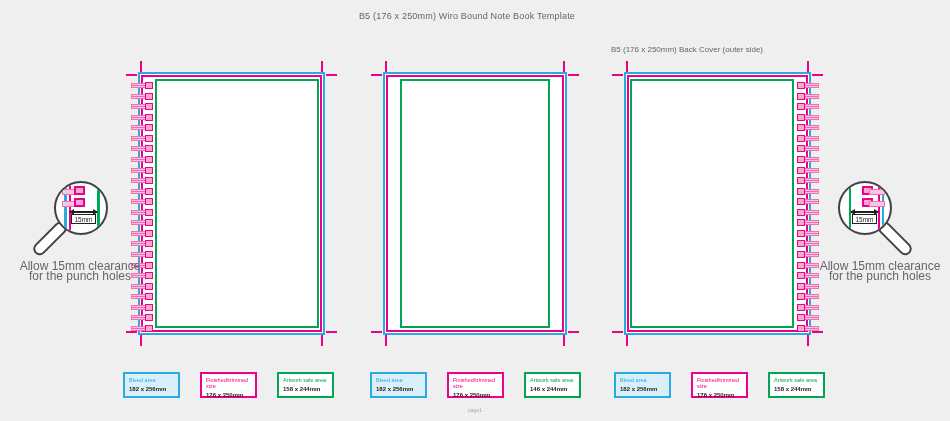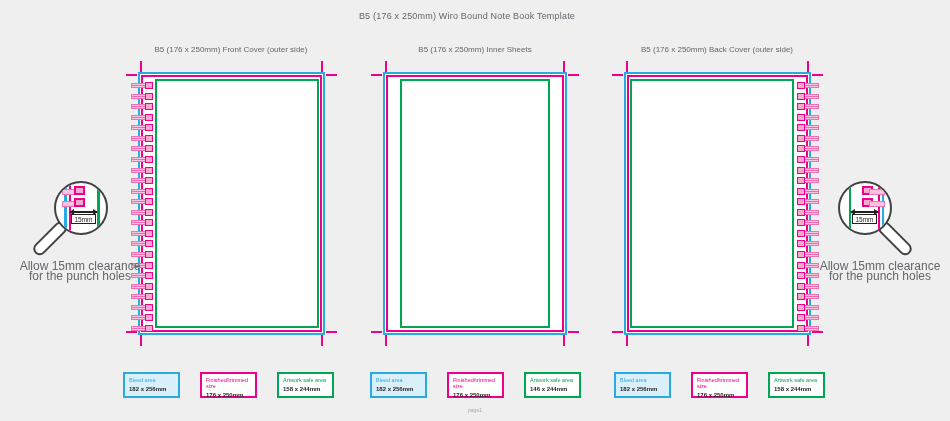--- a/index.html
+++ b/index.html
@@ -76,21 +76,20 @@
   .footer{position:absolute;top:407px;left:0;width:950px;text-align:center;
     font-size:5px;color:#A7A9AC;}
 </style>
 </head>
 <body>
 
 <div id="stage">
 
   <div class="page-title">B5 (176 x 250mm) Wiro Bound Note Book Template</div>
 
-  <div class="panel-title" style="left:131px;">B5 (176 x 250mm) Front Cover (outer side)</div>
   <div class="bleed-rect" style="left:138px;top:72px;width:187px;height:263px;"></div>
   <div class="safe-rect" style="left:155px;top:79px;width:164px;height:249px;"></div>
   <div class="trim-rect" style="left:141px;top:75px;width:181px;height:257px;"></div>
   <div class="punch-strip left" id="punch-left" style="left:131px;top:82px;">
       <div class="punch-unit">
         <div class="wire">
           <div class="stripe"></div>
         </div>
         <div class="hole"></div>
       </div>
@@ -227,26 +226,25 @@
         <div class="hole"></div>
       </div>
       <div class="punch-unit">
         <div class="wire">
           <div class="stripe"></div>
         </div>
         <div class="hole"></div>
       </div>
     </div>
 
-  <div class="panel-title" style="left:375px;">B5 (176 x 250mm) Inner Sheets</div>
   <div class="bleed-rect" style="left:383px;top:72px;width:184px;height:263px;"></div>
   <div class="safe-rect" style="left:400px;top:79px;width:150px;height:249px;"></div>
   <div class="trim-rect" style="left:386px;top:75px;width:178px;height:257px;"></div>
 
-  <div class="panel-title" style="left:617px;">B5 (176 x 250mm) Back Cover (outer side)</div>
+  <div class="panel-title" style="left:587px;">B5 (176 x 250mm) Back Cover (outer side)</div>
   <div class="bleed-rect" style="left:624px;top:72px;width:187px;height:263px;"></div>
   <div class="safe-rect" style="left:630px;top:79px;width:164px;height:249px;"></div>
   <div class="trim-rect" style="left:627px;top:75px;width:181px;height:257px;"></div>
   <div class="punch-strip right" id="punch-right" style="left:797px;top:82px;">
       <div class="punch-unit">
         <div class="wire">
           <div class="stripe"></div>
         </div>
         <div class="hole"></div>
       </div>

